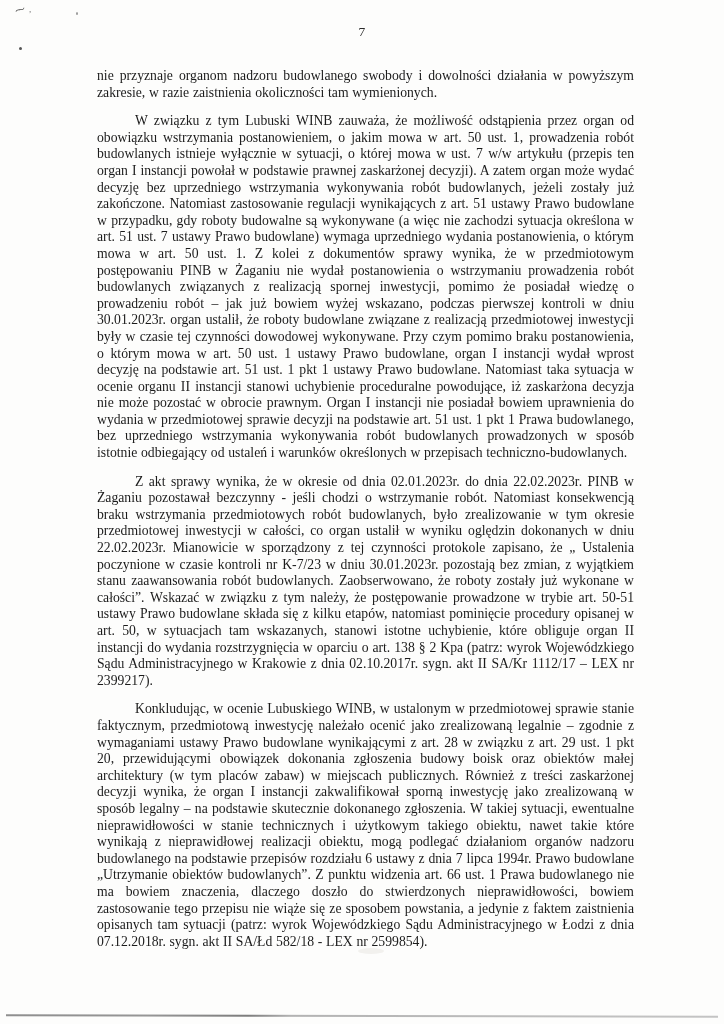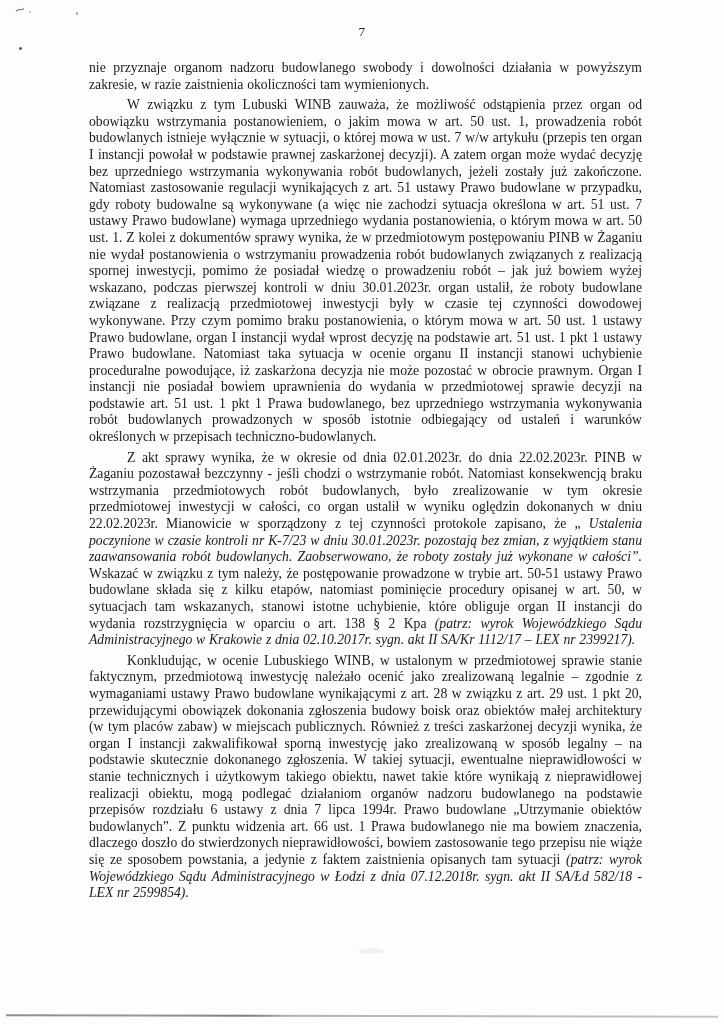--- a/index.html
+++ b/index.html
@@ -32,28 +32,27 @@
     position: absolute;
     top: 56px;
     left: 85px;
     width: 561px;
     font-size: 13.7px;
     line-height: 16.6px;
     text-align: justify;
     word-spacing: 0.3px;
   }
   .doc-body p {
-    margin: 4px;
+    margin: 12px;
     padding: 0;
   }
   .doc-body p.indent {
     text-indent: 38px;
   }
   .seg-italic {
-    font-style: italic;
   }
   
   .artifact {
     position: absolute;
     color: #555;
     pointer-events: none;
   }
   .artifact-squiggle {
     top: 1px;
     left: 14px;

